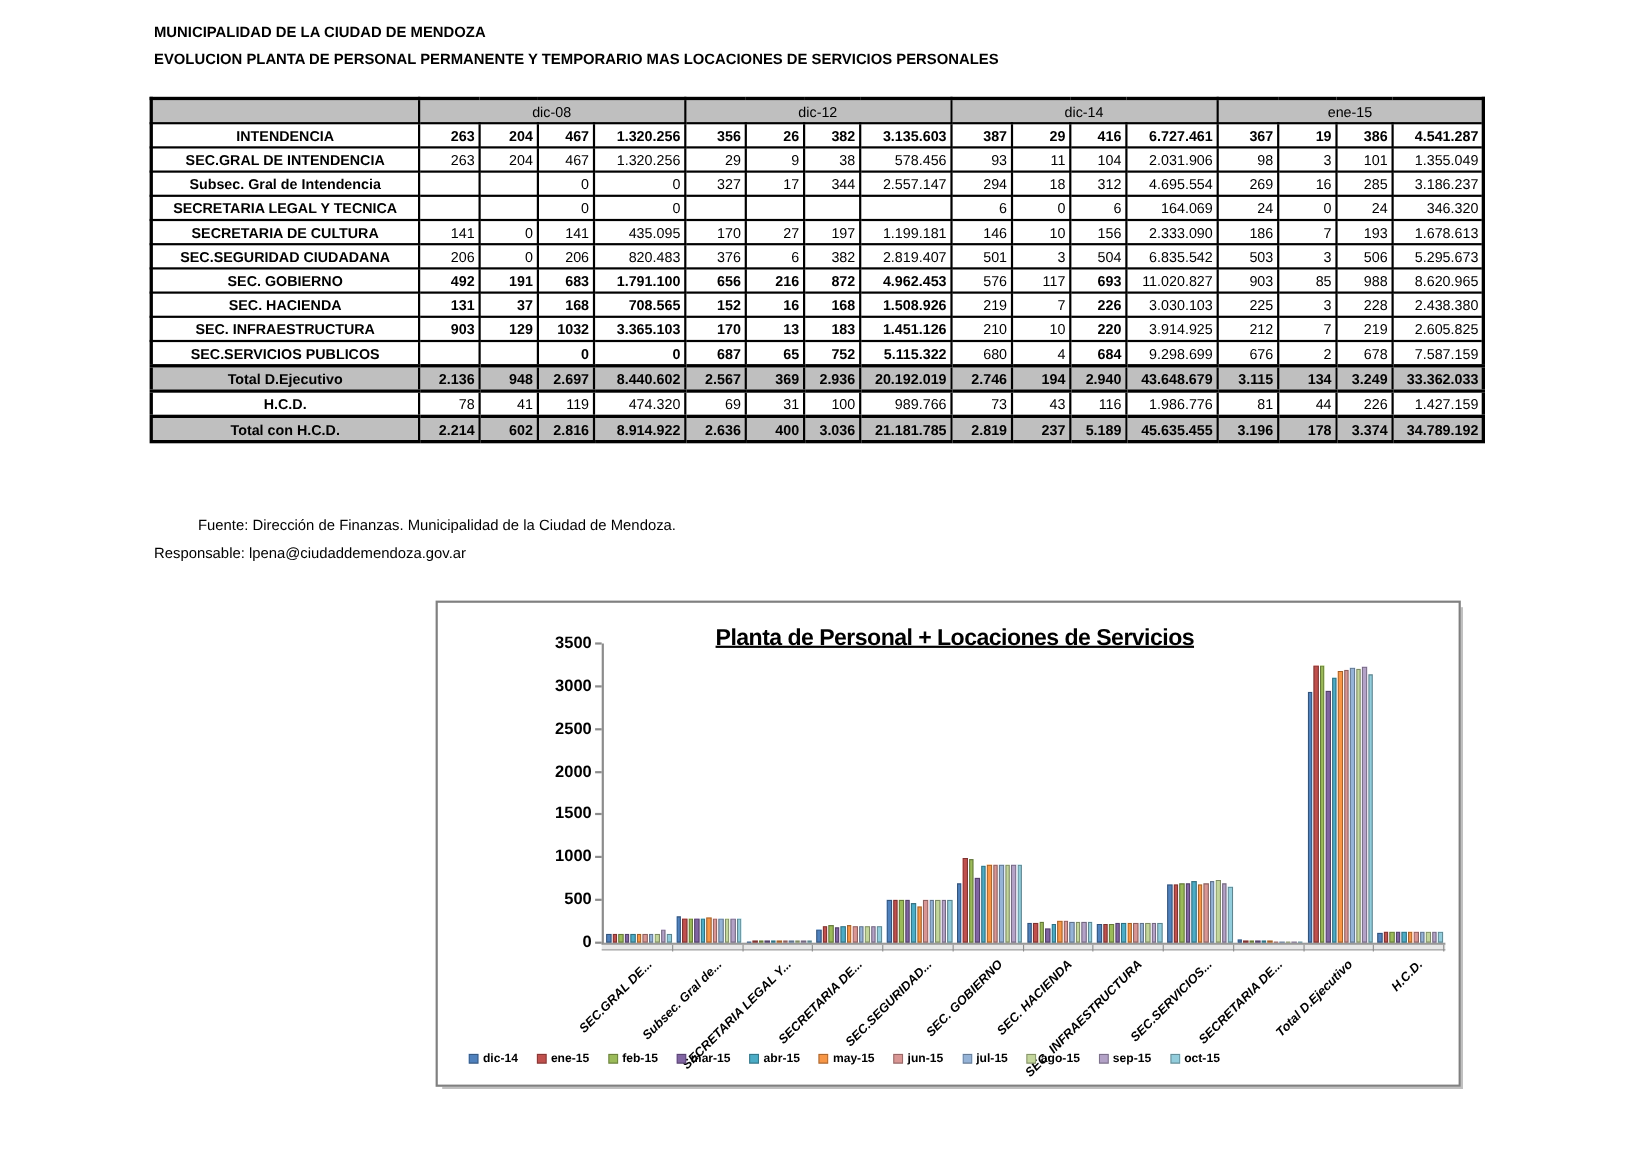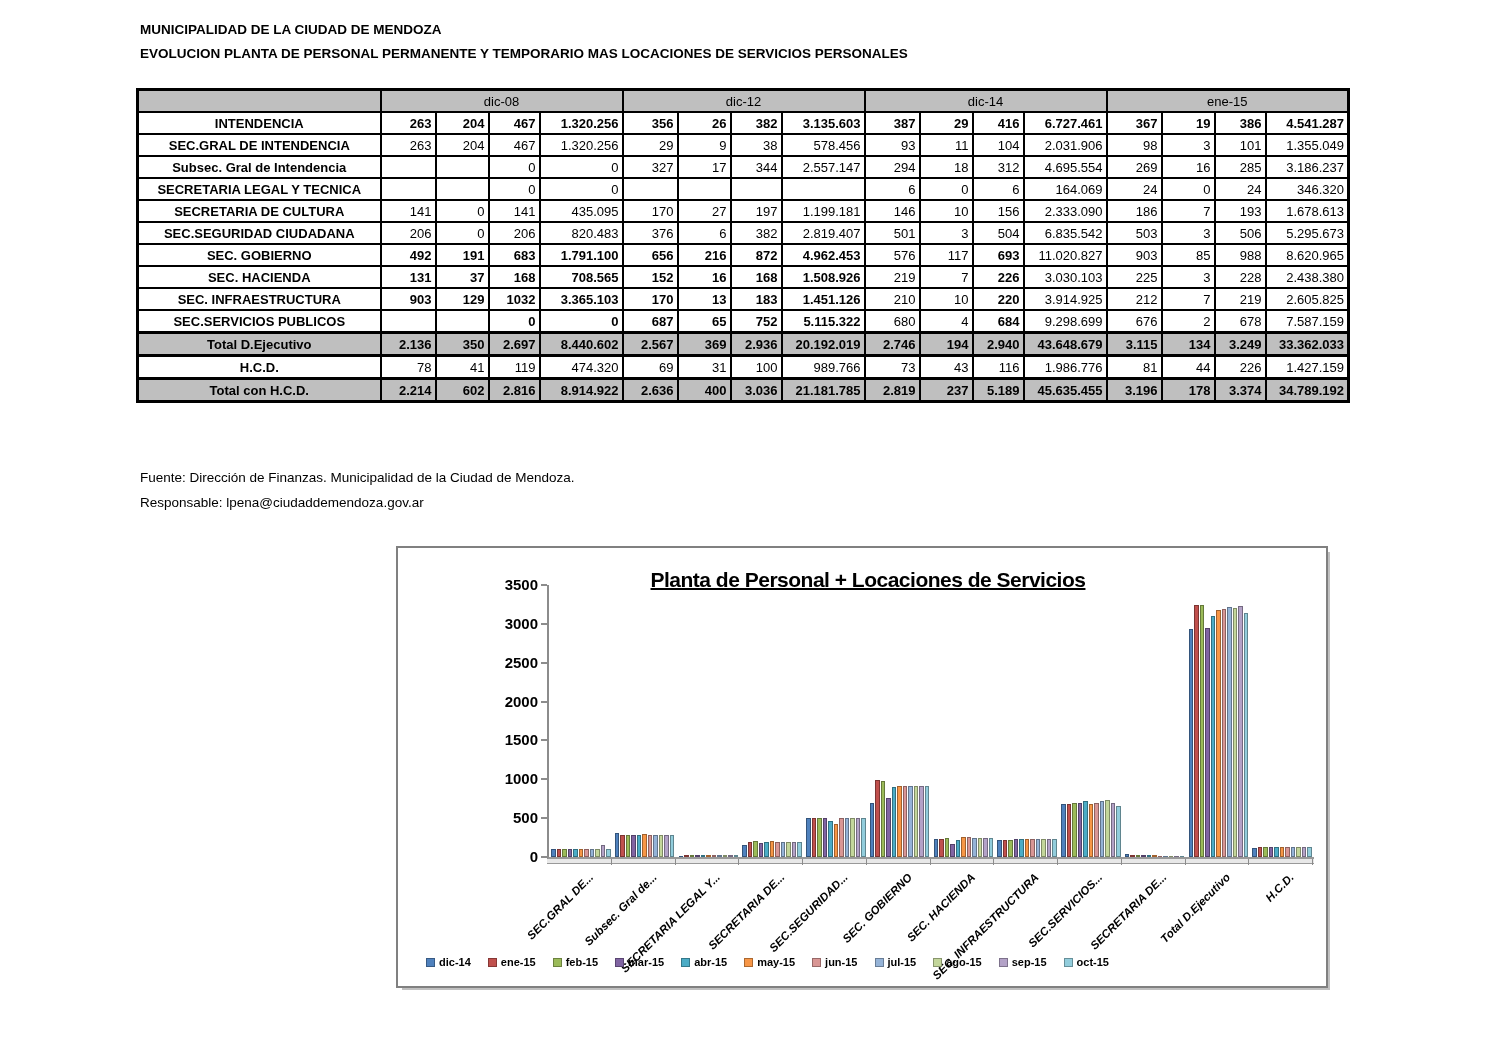--- a/index.html
+++ b/index.html
@@ -22,21 +22,21 @@
   th.period{font-weight:bold;}
   td.lbl{font-weight:bold;text-align:center;background:#fff;}
   td.num{text-align:right;font-weight:normal;background:#fff;}
   td.b{font-weight:bold;}
   td.psep,th.psep{border-left:3px solid #000;}
   tr.shaded td{background:#bfbfbf !important;border-top:3px solid #000;border-bottom:3px solid #000;}
   tr.hdr2 th{border-bottom:3px solid #000;}
 
   
   .fuente{position:absolute;left:140px;font-size:13.5px;}
-  .fuente.f1{top:470px;}
+  .fuente.f1{top:470px;margin-left:40px;}
   .fuente.f2{top:495px;}
 
   
   .chart-box{position:absolute;left:396px;top:546px;width:928px;height:438px;
              background:#fff;border:2px solid #808080;
              box-shadow:4px 4px 0 -2px #c0c0c0;}
   .chart-title{position:absolute;left:170px;top:20px;width:600px;text-align:center;
                font-size:21px;font-weight:bold;letter-spacing:-0.5px;
                text-decoration:underline;text-decoration-thickness:2px;white-space:nowrap;}
   .plot{position:absolute;left:149px;top:37px;width:765px;height:272px;
@@ -281,21 +281,21 @@
             <td class="num b">684</td>
             <td class="num">9.298.699</td>
             <td class="num psep">676</td>
             <td class="num">2</td>
             <td class="num">678</td>
             <td class="num">7.587.159</td>
           </tr>
           <tr class="shaded">
             <td class="lbl">Total D.Ejecutivo</td>
             <td class="num psep b">2.136</td>
-            <td class="num b">350</td>
+            <td class="num b">948</td>
             <td class="num b">2.697</td>
             <td class="num b">8.440.602</td>
             <td class="num psep b">2.567</td>
             <td class="num b">369</td>
             <td class="num b">2.936</td>
             <td class="num b">20.192.019</td>
             <td class="num psep b">2.746</td>
             <td class="num b">194</td>
             <td class="num b">2.940</td>
             <td class="num b">43.648.679</td>

